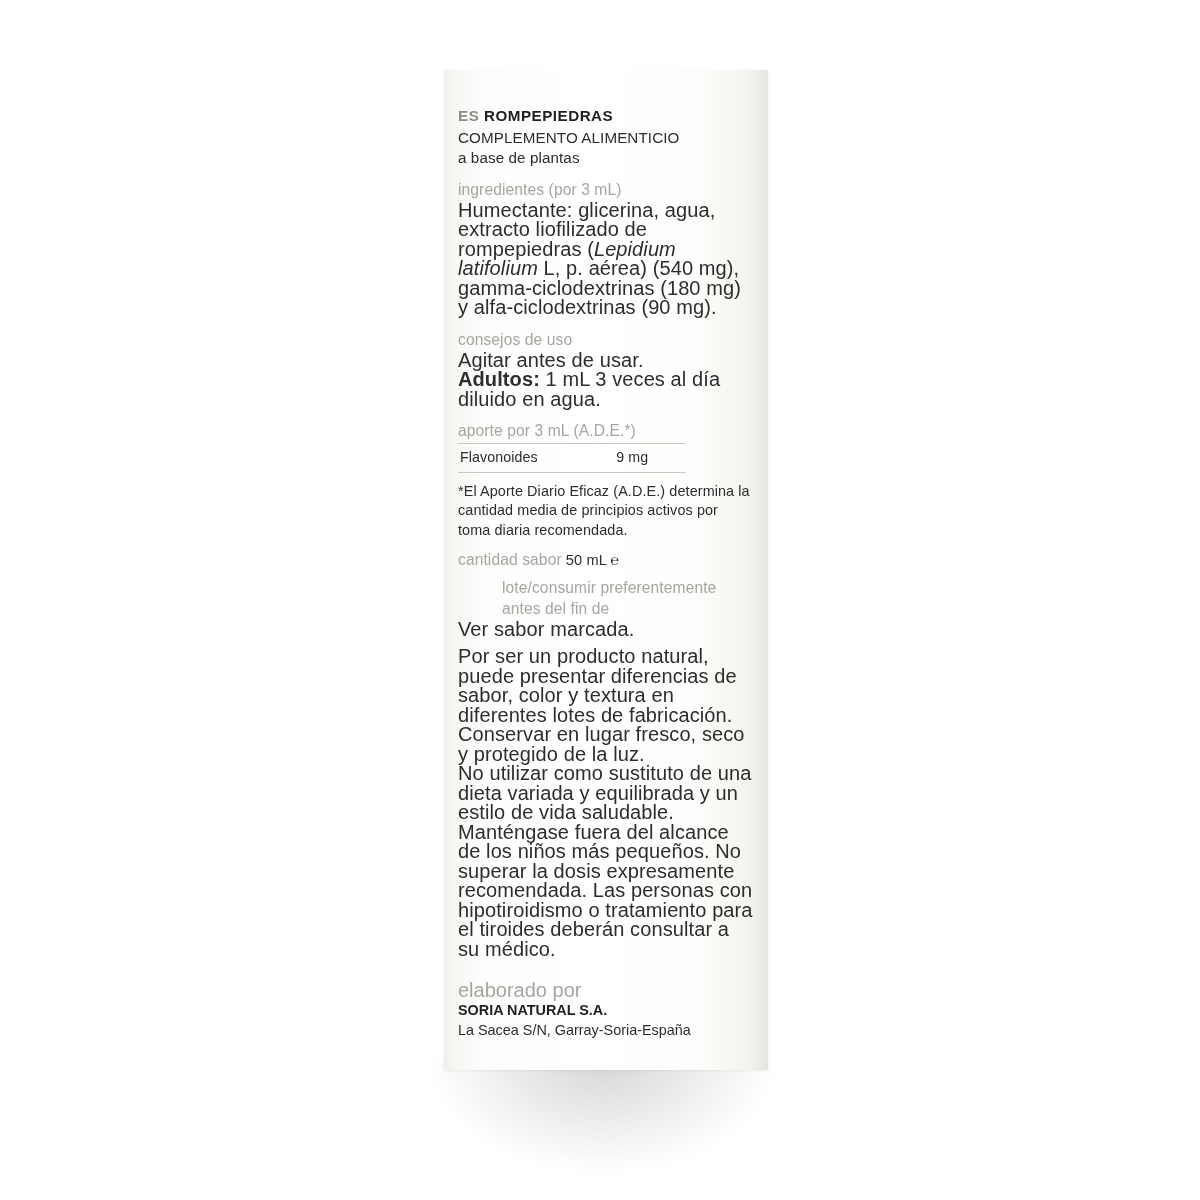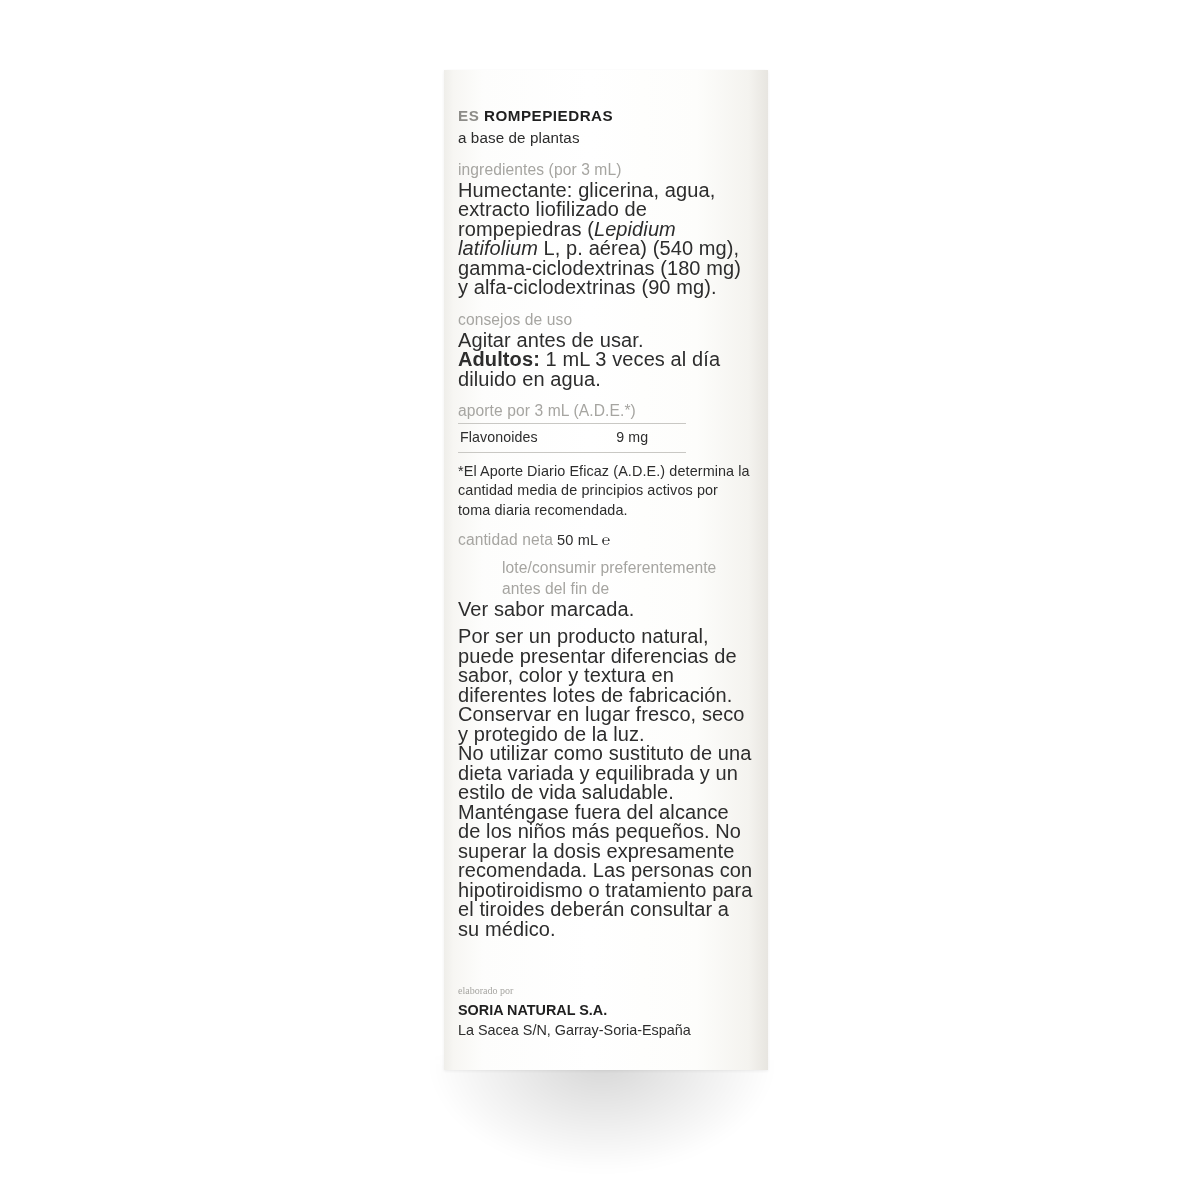--- a/index.html
+++ b/index.html
@@ -132,40 +132,40 @@
     position: absolute;
     left: 14px;
     top: 910px;
     right: 14px;
     font-size: 14.4px;
     line-height: 19.5px;
     color: #2d2d2d;
   }
   .maker .head {
     color: #a6a5a1;
-    font-size: 10px;
+    font-size: 20px;
     line-height: 21px;
-    font-family: Liberation Serif, serif;
   }
   .maker .company { font-weight: bold; color: #1f1f1f; }
 </style>
 </head>
 <body>
 
 <div class="box-shadow"></div>
 
 <div class="package">
 
   <div class="label-area">
 
     <div class="title-row">
       <span class="es">ES</span>
       <span class="name">ROMPEPIEDRAS</span>
     </div>
 
+    <div class="subtitle">COMPLEMENTO ALIMENTICIO</div>
     <div class="subtitle">a base de plantas</div>
 
     <div class="section-head">ingredientes (por 3 mL)</div>
     <div class="body-text"><span>Humectante: glicerina, agua, extracto liofilizado de rompepiedras (</span><span class="ital">Lepidium latifolium</span><span> L, p. aérea) (540 mg), gamma-ciclodextrinas (180 mg) y alfa-ciclodextrinas (90 mg).</span></div>
 
     <div class="section-head">consejos de uso</div>
     <div class="body-text">Agitar antes de usar.</div>
     <div class="body-text"><span class="bold">Adultos:</span><span> 1 mL 3 veces al día diluido en agua.</span></div>
 
     <div class="section-head">aporte por 3 mL (A.D.E.*)</div>
@@ -174,21 +174,21 @@
           <tr>
         <td class="name">Flavonoides</td>
         <td class="val">9 mg</td>
       </tr>
     </tbody>
       </table>
 
     <div class="note body-text">*El Aporte Diario Eficaz (A.D.E.) determina la cantidad media de principios activos por toma        diaria recomendada.</div>
 
     <div style="margin-top:10px;">
-      <span class="inline-head">cantidad neta</span>
+      <span class="inline-head">cantidad sabor</span>
       <span class="inline-val">50 mL ℮</span>
     </div>
 
     <div class="section-head" style="margin-top:6px;margin-left:44px;">lote/consumir preferentemente antes del fin de</div>
     <div class="body-text">Ver sabor marcada.</div>
 
     <div class="body-text para">Por ser un producto natural, puede presentar diferencias de sabor, color y textura en diferentes lotes de fabricación. Conservar en lugar fresco, seco y protegido de la luz.</div>
     <div class="body-text">No utilizar como sustituto de una dieta variada y equilibrada y un estilo de vida saludable. Manténgase fuera del alcance de los niños más pequeños. No superar la dosis expresamente recomendada. Las personas con hipotiroidismo o tratamiento para el tiroides deberán consultar a su médico.</div>
 
   </div>

